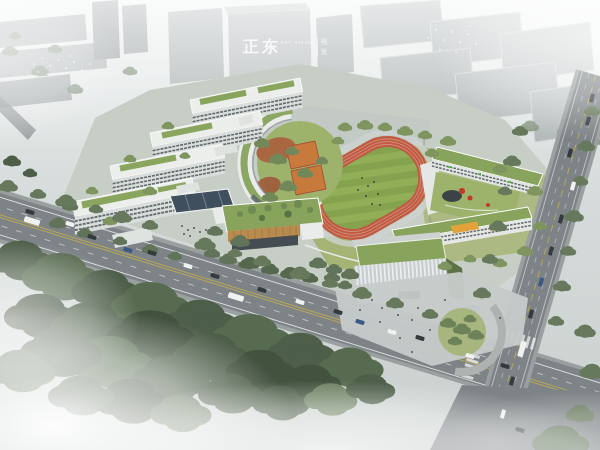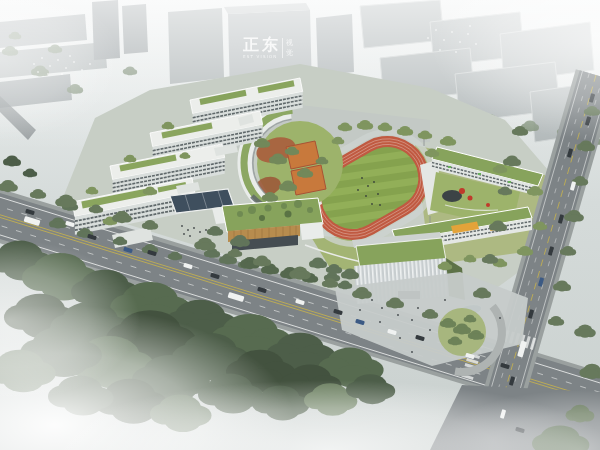--- a/index.html
+++ b/index.html
@@ -1,19 +1,19 @@
 <!DOCTYPE html>
 <html><head>
 <meta charset="utf-8">
 <style>
   html,body{margin:0;padding:0;background:#ffffff;}
   .stage{position:relative;width:600px;height:450px;overflow:hidden;font-family:"DejaVu Sans","Liberation Sans",sans-serif;}
   .stage svg{position:absolute;left:0;top:0;}
   .watermark{position:absolute;left:243px;top:37px;display:flex;align-items:center;color:rgba(255,255,255,0.82);user-select:none;}
-  .wm-left{display:flex;flex-direction:column;align-items:flex-start;line-height:1;}
+  .wm-left{display:flex;flex-direction:row;align-items:flex-start;line-height:1;}
   .wm-brand{font-size:16px;font-weight:bold;letter-spacing:3px;}
   .wm-sub{font-size:4px;letter-spacing:1.2px;margin-top:1.5px;opacity:.9;}
   .wm-divider{width:1px;height:20px;background:rgba(255,255,255,0.6);margin:0 3px 0 1px;}
   .wm-right{display:flex;flex-direction:column;font-size:7px;line-height:1.45;letter-spacing:0;opacity:.9;}
 </style>
 </head>
 <body>
 
 <div class="stage">
 <svg width="600" height="450" viewBox="0 0 600 450">

